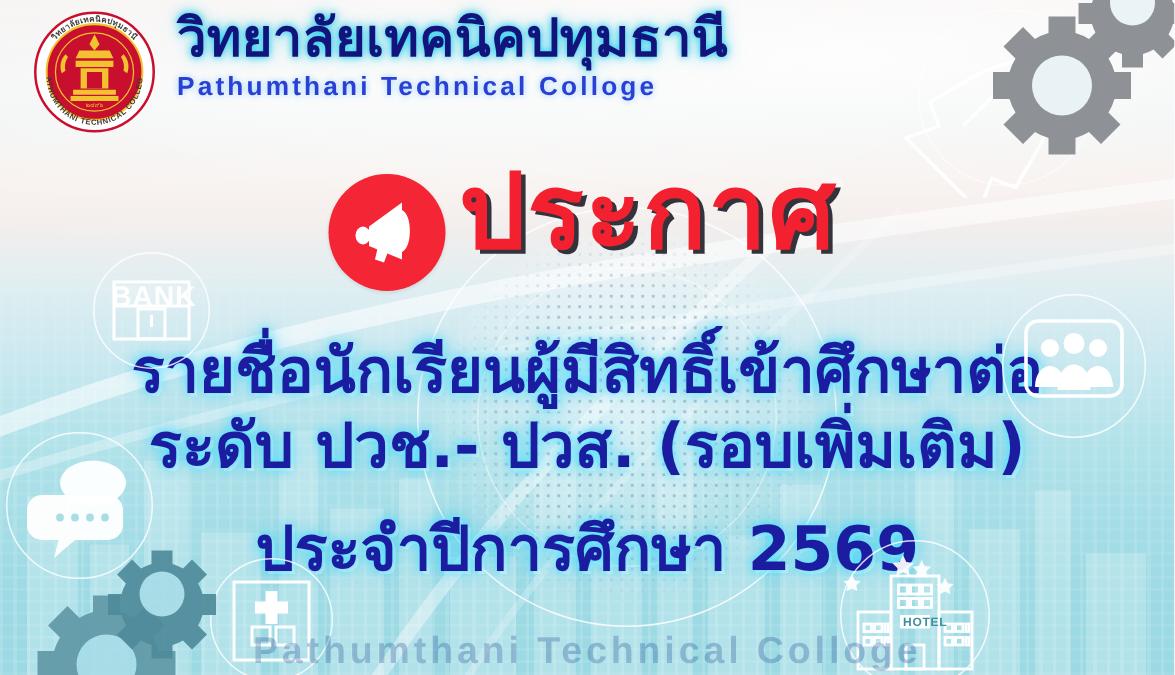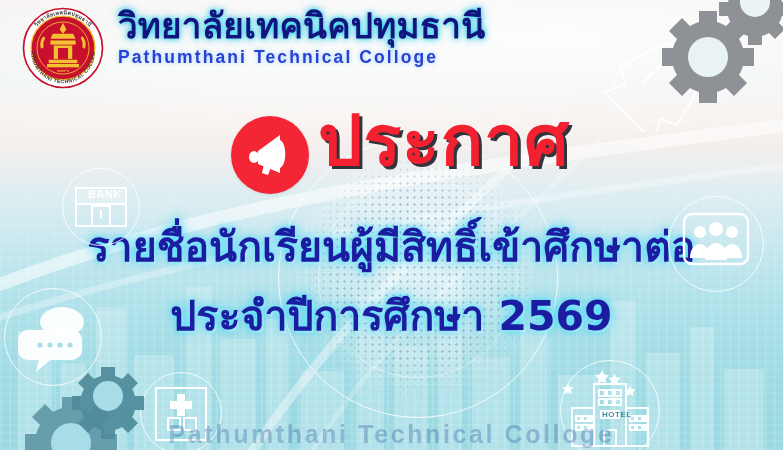--- a/index.html
+++ b/index.html
@@ -81,21 +81,21 @@
   }
   .head-en{
     margin-top:2px;
     font-family:"Liberation Sans",sans-serif;
     font-size:17.5px;font-weight:700;color:#2b3fd4;letter-spacing:2.1px;
     text-shadow:0 0 4px rgba(120,200,255,.8), 1px 1px 0 rgba(255,255,255,.55);
     white-space:nowrap;
   }
 
   
-  .announce{position:absolute;left:12px;top:112px;width:665px;height:82px;padding-left:24px;}
+  .announce{position:absolute;left:0;top:112px;width:665px;height:82px;padding-left:24px;}
   .mega-badge{
     position:absolute;left:219px;top:4px;width:78px;height:78px;border-radius:50%;
     background:#f42534;box-shadow:0 1px 3px rgba(0,0,0,.10);
   }
   .mega-badge svg{position:absolute;left:16px;top:17px;}
   .announce-word{
     position:absolute;left:306px;top:-6px;
     font-family:"DejaVu Sans","Liberation Sans",sans-serif;
     font-size:70px;font-weight:700;color:#f3202f;line-height:1;
     letter-spacing:1px;white-space:nowrap;
@@ -228,35 +228,36 @@
           <ellipse cx="7" cy="24" rx="5" ry="6"></ellipse>
           <path d="M17 31 l7 3 l-3 8 l-6 -2 z"></path>
         </g>
       </svg>
     </div>
     <div class="announce-word">ประกาศ</div>
   </div>
 
   <div class="headline">
     <div class="hl-line hl1">รายชื่อนักเรียนผู้มีสิทธิ์เข้าศึกษาต่อ</div>
+    <div class="hl-line hl2">ระดับ ปวช.- ปวส. (รอบเพิ่มเติม)</div>
     <div class="hl-line hl3">ประจำปีการศึกษา 2569</div>
   </div>
 
   <div class="bubble" style="left:62px;top:168px;width:78px;height:78px;">
     <div class="ring"></div>
     <svg width="78" height="78" viewBox="0 0 78 78">
       <g fill="none" stroke="#ffffff" stroke-width="2">
         <rect x="14" y="20" width="50" height="38"></rect>
         <rect x="30" y="38" width="18" height="20"></rect>
         <line x1="14" y1="36" x2="64" y2="36"></line>
         <line x1="39" y1="42" x2="39" y2="50"></line>
       </g>
       <rect x="16" y="22" width="46" height="14" fill="#ffffff" opacity=".20"></rect>
     </svg>
-    <div class="bank-lbl" style="left:26px;top:20px;font-size:11px;">BANK</div>
+    <div class="bank-lbl" style="left:12px;top:20px;font-size:19px;">BANK</div>
   </div>
 
   <div class="bubble" style="left:4px;top:288px;width:98px;height:98px;">
     <div class="ring"></div>
     <svg width="98" height="98" viewBox="0 0 98 98">
       <ellipse cx="58" cy="34" rx="22" ry="15" fill="#ffffff" opacity=".95"></ellipse>
       <path d="M24 42 h44 a10 10 0 0 1 10 10 v10 a10 10 0 0 1 -10 10 h-22 l-14 12 l3 -12 h-11 a10 10 0 0 1 -10 -10 v-10 a10 10 0 0 1 10 -10 z" fill="#ffffff" opacity=".95"></path>
       <g fill="#a9dde6">
         <circle cx="36" cy="57" r="2.6"></circle>
           <circle cx="46" cy="57" r="2.6"></circle>

